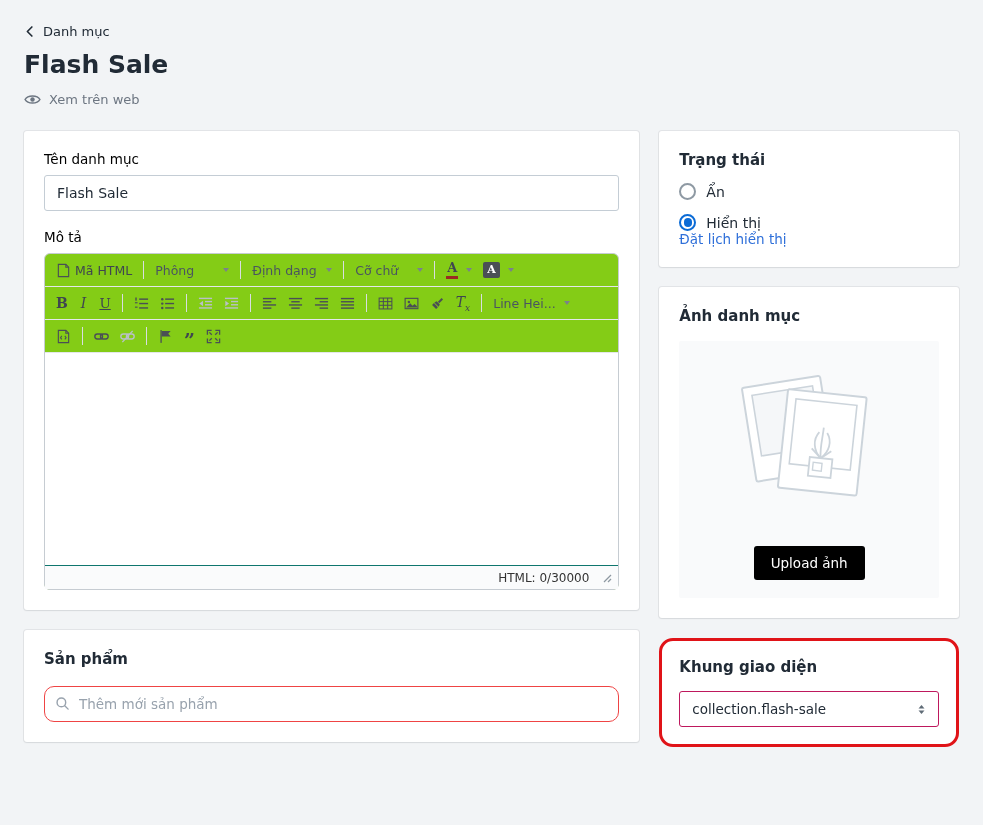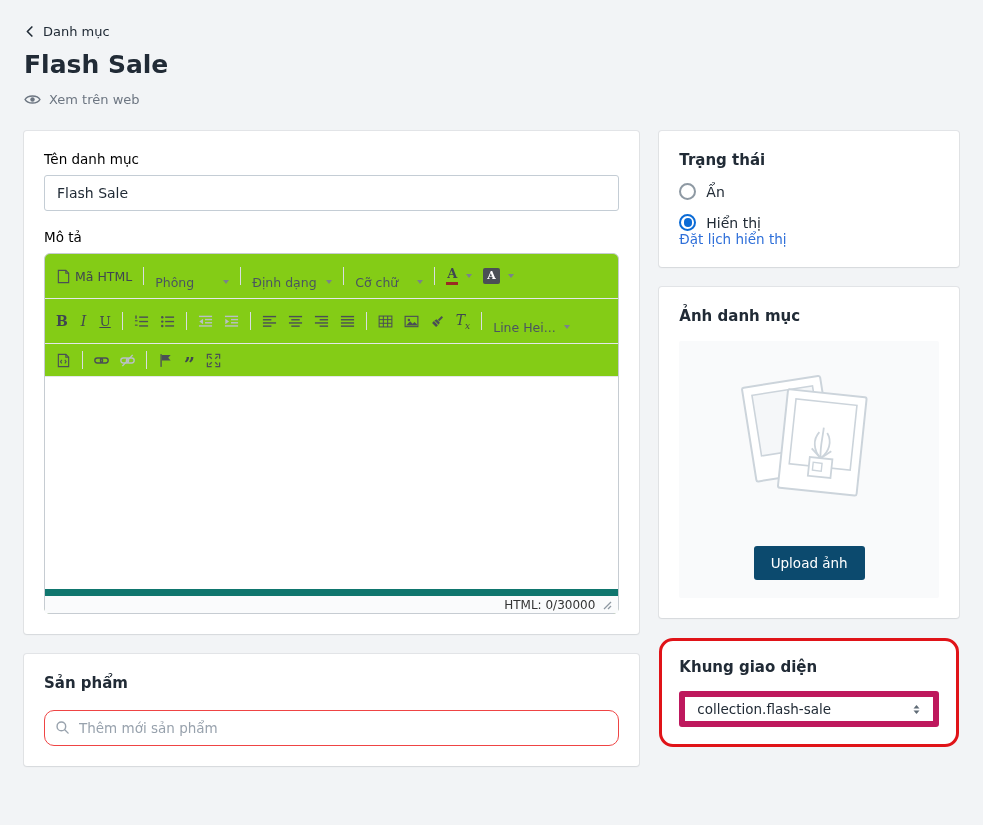--- a/index.html
+++ b/index.html
@@ -37,70 +37,70 @@
   }
   .mt18 { margin-top: 18px; }
 
   
   .editor { border: 1px solid #c6ccd2; border-radius: 6px; background: #84cc16; }
   .t-row { display: flex; align-items: center; padding: 3px 6px; border-bottom: 1px solid #e4e7ea; gap: 1px; }
   .tbtn {
     display: inline-flex; align-items: center; gap: 4px; height: 26px; padding: 0 5px;
     border-radius: 2px; font-size: 12.5px; color: #3f4650; cursor: pointer; white-space: nowrap;
   }
-  .dd { justify-content: space-between; color: #4a5560; margin-top: 12px; }
+  .dd { justify-content: space-between; color: #4a5560; }
   .dd-font { min-width: 84px; }
   .dd-format { min-width: 90px; }
   .dd-size { min-width: 78px; }
   .dd-lineheight { min-width: 76px; align-items: center; }
   .caret { width: 0; height: 0; border-left: 3.5px solid transparent; border-right: 3.5px solid transparent; border-top: 4px solid #7a828c; margin-left: 4px; flex: none; }
   .tsep { width: 1px; height: 18px; background: #d9dde1; margin: 0 5px; flex: none; }
   .ti { width: 15px; height: 15px; display: block; }
   .bchar { font-family: "DejaVu Serif", serif; font-weight: 700; font-size: 14px; }
   .ichar { font-family: "DejaVu Serif", serif; font-style: italic; font-size: 14px; padding: 0 2px; }
   .uchar { font-family: "DejaVu Serif", serif; font-size: 13.5px; text-decoration: underline; }
   .acolor { font-family: "DejaVu Serif", serif; font-weight: 700; font-size: 13px; line-height: 1.05; border-bottom: 3px solid #9a2b22; padding: 0 1px 1px; }
   .abg { font-family: "DejaVu Serif", serif; font-weight: 700; font-size: 11px; line-height: 1; background: #4a4f55; color: #fff; padding: 2px 4px 3px; border-radius: 2px; }
   .tx { font-family: "DejaVu Serif", serif; font-style: italic; font-size: 14px; }
   .tx sub { font-size: 9px; }
   .editor-body { height: 212px; background: #fff; cursor: text; }
   .editor-status {
-    display: flex; justify-content: flex-end; align-items: center; gap: 6px;
-    height: 24px; padding: 0 6px 0 10px; border-top: 7px solid #0f766e; background: #fafbfc;
+    display: flex; justify-content: flex-end; align-items: center; gap: 12px;
+    height: 24px; padding: 0 6px 0 10px; border-top: 1px solid #0f766e; background: #fafbfc;
     font-size: 12px; color: #333;
   }
 
   
   .search-wrap { position: relative; margin-top: 18px; }
   .search-wrap svg { position: absolute; left: 11px; top: 10px; }
   .search-input {
     width: 100%; height: 36px; border: 1px solid #ef4444; border-radius: 10px;
     padding: 0 12px 0 34px; font: inherit; font-size: 13.5px; color: #212b36; outline: none;
   }
   .search-input::placeholder { color: #98a2ad; }
   .sort-row { display: flex; align-items: center; gap: 12px; margin-top: 20px; }
   .sort-label { font-size: 13.5px; color: #212b36; flex: none; }
   .select {
     flex: 1; display: flex; align-items: center; justify-content: space-between;
-    height: 36px; border: 6px solid #be185d; border-radius: 3px; background: #fff;
+    height: 36px; border: 1px solid #be185d; border-radius: 3px; background: #fff;
     padding: 0 9px 0 12px; font-size: 13.5px; color: #212b36; cursor: pointer;
   }
 
   
   .radio-row { display: flex; align-items: center; gap: 10px; margin-top: 14px; font-size: 14px; cursor: pointer; }
   .radio { width: 17px; height: 17px; border-radius: 50%; border: 2px solid #8e99a3; background: #fff; position: relative; flex: none; }
   .radio.checked { border-color: #0b6bd6; }
   .radio.checked::after { content: ""; position: absolute; inset: 2.2px; border-radius: 50%; background: #0b6bd6; }
   .schedule-link { display: inline-block; color: #2e6fd9; font-size: 13.5px; cursor: pointer; }
 
   
   .img-box { margin-top: 16px; height: 257px; background: #f9fafb; border-radius: 2px; display: flex; flex-direction: column; align-items: center; }
   .img-illus { flex: 1; display: flex; align-items: center; justify-content: center; }
   .upload-btn {
-    border: none; background: #0c4a6e; color: #fff; font: inherit; font-size: 13.5px;
+    border: none; background: #000000; color: #fff; font: inherit; font-size: 13.5px;
     padding: 9px 17px; border-radius: 3px; cursor: pointer; margin-bottom: 18px;
   }
 
   
   .annotated { border: 3px solid #e01318; border-radius: 14px; box-shadow: none; padding: 17px; }
   .annotated .select { margin-top: 15px; }
 </style>
 </head>
 <body>
 

